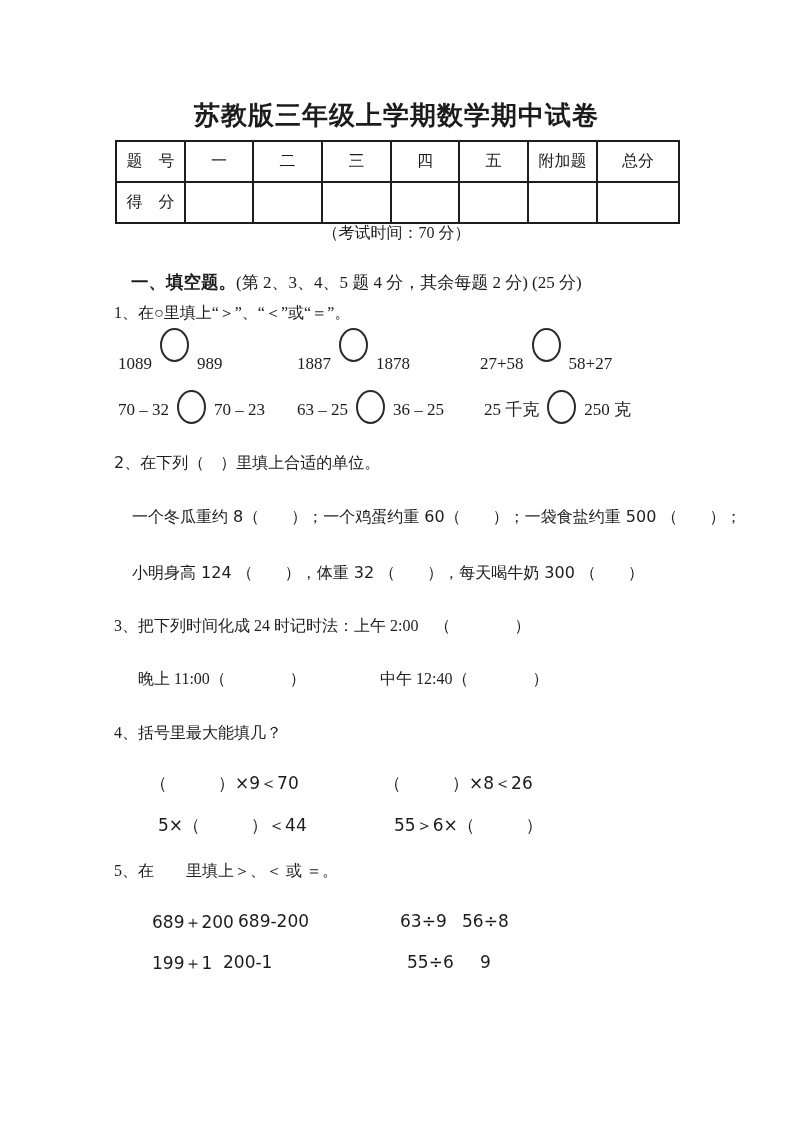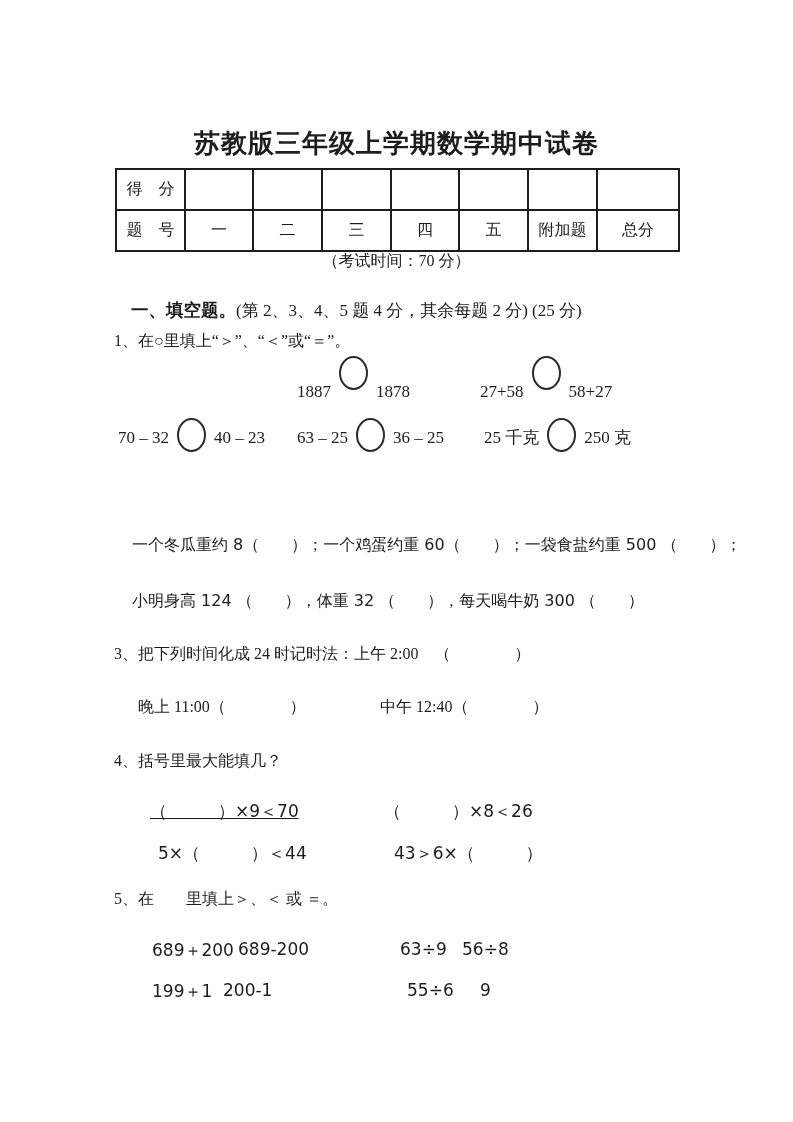--- a/index.html
+++ b/index.html
@@ -3,21 +3,20 @@
 <meta charset="utf-8">
 <style>
   html,body { margin:0; padding:0; background:#ffffff; }
   .page {
     position:relative;
     width:793px; height:972px;
     background:#ffffff;
     color:#1c1c1c;
     font-family:"Liberation Serif","DejaVu Serif",serif;
     overflow:hidden;
-    margin-top:28px;
   }
   .abs { position:absolute; white-space:pre; }
 
   .title {
     top:98px; left:0; width:100%;
     text-align:center;
     font-family:"DejaVu Sans","Liberation Sans",sans-serif;
     font-weight:bold;
     font-size:26px;
     letter-spacing:1px;
@@ -74,69 +73,71 @@
         <col style="width:68px">
         <col style="width:69px">
         <col style="width:69px">
       <col style="width:68px">
         <col style="width:69px">
         <col style="width:69px">
         <col style="width:82px">
     </colgroup>
     <tbody>
         <tr>
+      <td>题　号</td>
+      <td>一</td>
+      <td>二</td>
+      <td>三</td>
+      <td>四</td>
+      <td>五</td>
+      <td>附加题</td>
+      <td>总分</td>
+    </tr>
+    <tr>
       <td>得　分</td>
       <td></td>
       <td></td>
       <td></td>
       <td></td>
       <td></td>
       <td></td>
       <td></td>
-    </tr>
-    <tr>
-      <td>题　号</td>
-      <td>一</td>
-      <td>二</td>
-      <td>三</td>
-      <td>四</td>
-      <td>五</td>
-      <td>附加题</td>
-      <td>总分</td>
     </tr>
   </tbody>
     </table>
 
   <div class="abs exam-note">（考试时间：70 分）</div>
 
   <div class="abs sec-head" style="top:250px; left:114px;text-align:right;">
     <span class="sec-bold">一、填空题。</span><span>(第 2、3、4、5 题 4 分，其余每题 2 分) (25 分)</span>
   </div>
 
   <div class="abs body-line" style="top:303px; left:114px;">1、在○里填上“＞”、“＜”或“＝”。</div>
 
+  <span class="abs cmp cmp-r1" style="top:328px; left:118px;"><span>1089</span><span class="circle"></span><span>989</span></span>
   <span class="abs cmp cmp-r1" style="top:328px; left:297px;"><span>1887</span><span class="circle"></span><span>1878</span></span>
   <span class="abs cmp cmp-r1" style="top:328px; left:480px;"><span>27+58</span><span class="circle"></span><span>58+27</span></span>
 
-  <span class="abs cmp cmp-r2" style="top:390px; left:118px;"><span>70 – 32</span><span class="circle"></span><span>40 – 23</span></span>
+  <span class="abs cmp cmp-r2" style="top:390px; left:118px;"><span>70 – 32</span><span class="circle"></span><span>70 – 23</span></span>
   <span class="abs cmp cmp-r2" style="top:390px; left:297px;"><span>63 – 25</span><span class="circle"></span><span>36 – 25</span></span>
   <span class="abs cmp cmp-r2" style="top:390px; left:484px;"><span>25 千克</span><span class="circle"></span><span>250 克</span></span>
 
+  <div class="abs body-line cn-sans" style="top:453px; left:114px;">2、在下列（　）里填上合适的单位。</div>
   <div class="abs body-line cn-sans" style="top:507px; left:132px;">一个冬瓜重约 8（　　）；一个鸡蛋约重 60（　　）；一袋食盐约重 500 （　　）；</div>
   <div class="abs body-line cn-sans" style="top:563px; left:132px;text-align:right;">小明身高 124 （　　），体重 32 （　　），每天喝牛奶 300 （　　）</div>
 
   <div class="abs body-line" style="top:616px; left:114px;">3、把下列时间化成 24 时记时法：上午 2:00　（　　　　）</div>
   <div class="abs body-line" style="top:669px; left:138px;">晚上 11:00（　　　　）</div>
   <div class="abs body-line" style="top:669px; left:380px;">中午 12:40（　　　　）</div>
 
   <div class="abs body-line" style="top:723px; left:114px;">4、括号里最大能填几？</div>
-  <div class="abs num-line" style="top:772px; left:150px;text-decoration:underline;">（　　　）×9＜70</div>
+  <div class="abs num-line" style="top:772px; left:150px;">（　　　）×9＜70</div>
   <div class="abs num-line" style="top:772px; left:384px;">（　　　）×8＜26</div>
   <div class="abs num-line" style="top:814px; left:158px;">5×（　　　）＜44</div>
-  <div class="abs num-line" style="top:814px; left:394px;">43＞6×（　　　）</div>
+  <div class="abs num-line" style="top:814px; left:394px;">55＞6×（　　　）</div>
 
   <div class="abs body-line" style="top:861px; left:114px;">5、在　　里填上＞、＜ 或 ＝。</div>
   <div class="abs num-line" style="top:911px; left:152px;">689＋200</div>
   <div class="abs num-line" style="top:911px; left:238px;">689-200</div>
   <div class="abs num-line" style="top:911px; left:400px;">63÷9</div>
   <div class="abs num-line" style="top:911px; left:462px;">56÷8</div>
   <div class="abs num-line" style="top:952px; left:152px;">199＋1</div>
   <div class="abs num-line" style="top:952px; left:223px;">200-1</div>
   <div class="abs num-line" style="top:952px; left:407px;">55÷6</div>
   <div class="abs num-line" style="top:952px; left:480px;">9</div>

